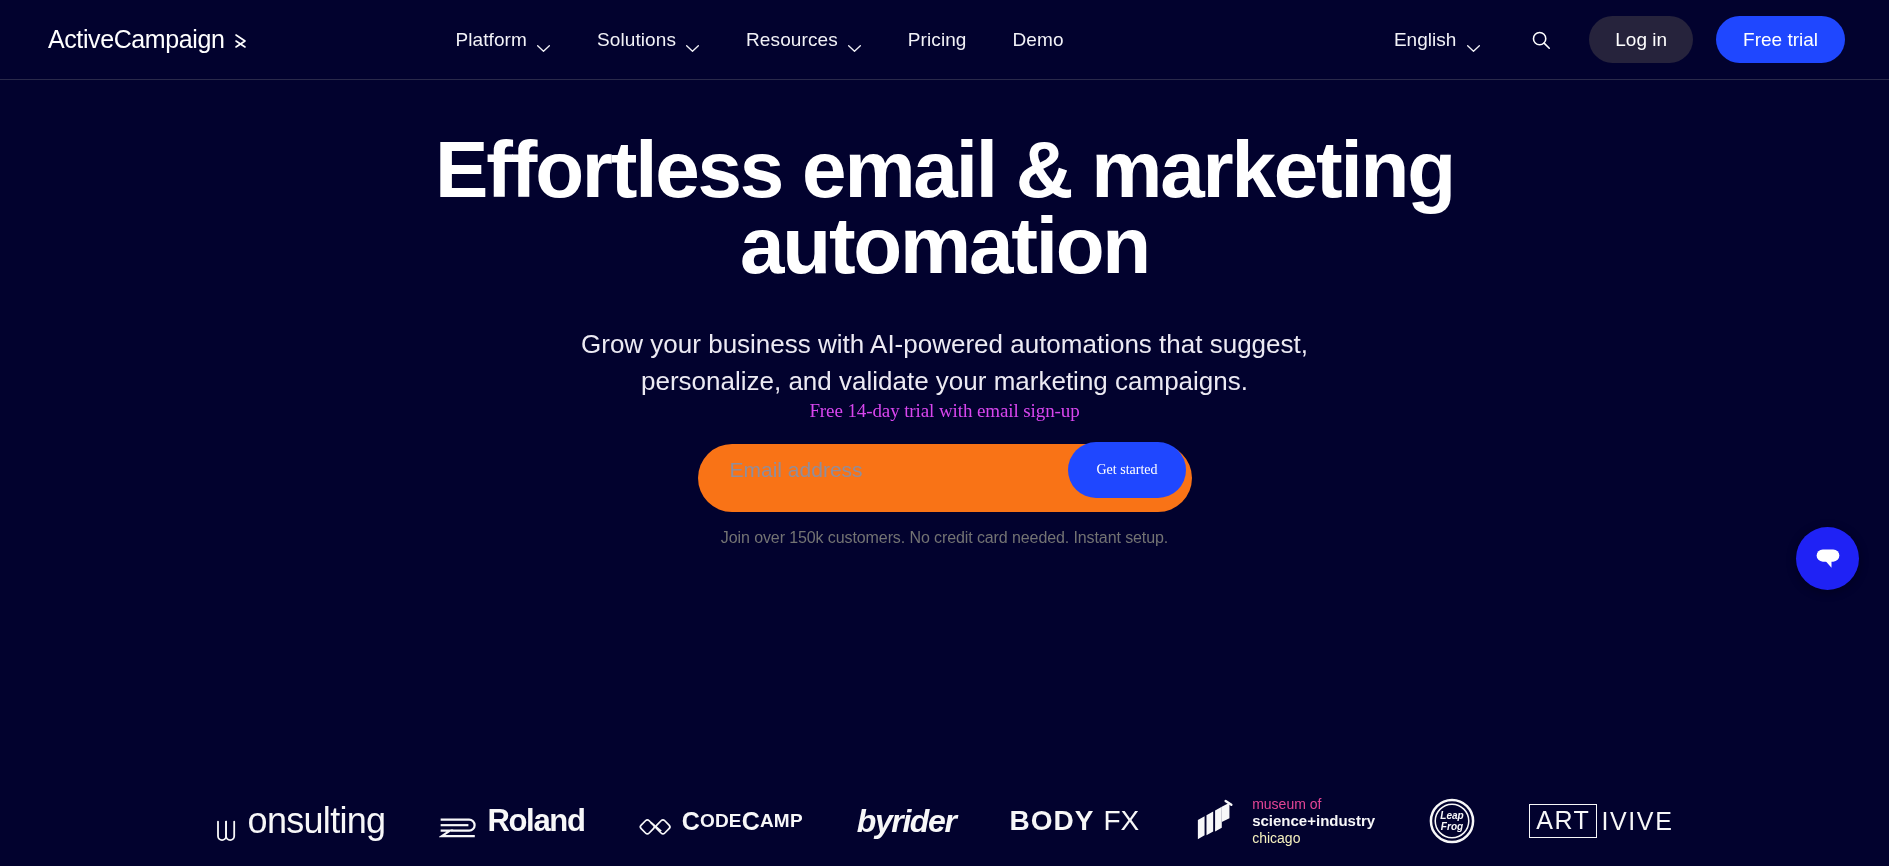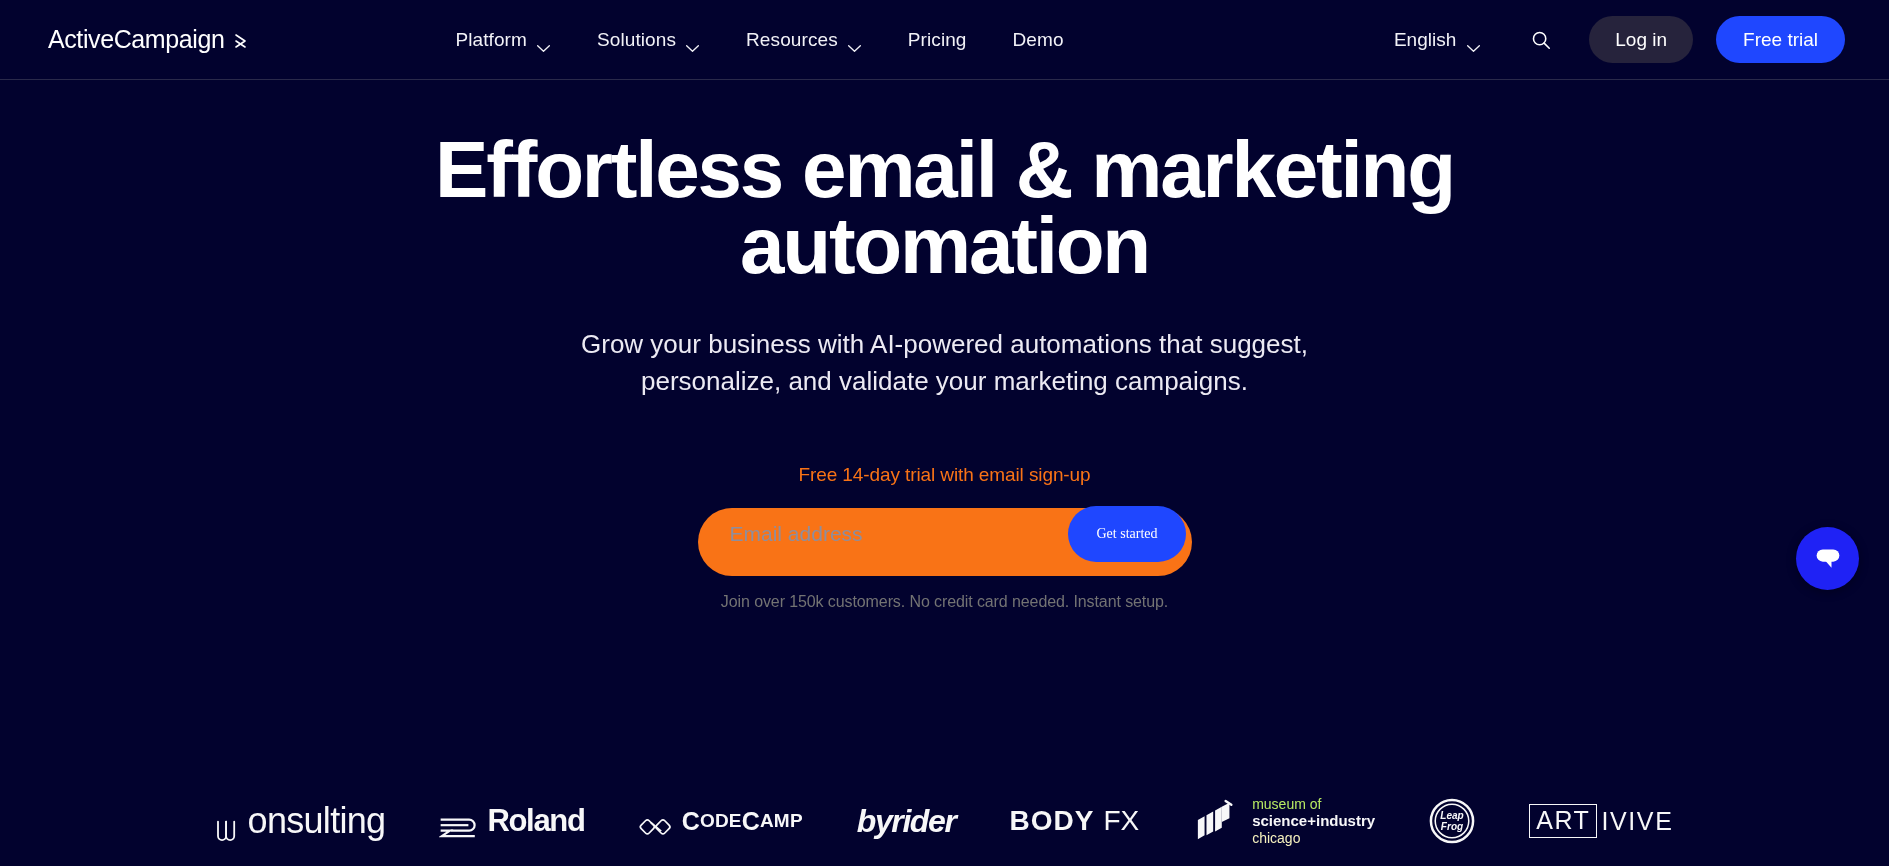--- a/index.html
+++ b/index.html
@@ -140,24 +140,24 @@
   .hero-sub {
     margin: 42px auto 0;
     font-size: 26px;
     line-height: 1.42;
     color: #eceaf3;
     max-width: 850px;
     font-weight: 400;
   }
 
   .trial-note {
-    margin-top: 64px;
     font-size: 19px;
-    color: #f97316;
+    color: #d946ef;
     letter-spacing: -0.1px;
+    font-family: Liberation Serif, serif;
   }
 
   
   .signup-wrap {
     margin: 22px auto 0;
     width: 494px;
     height: 68px;
     background: #f97316;
     border-radius: 999px;
     display: flex;
@@ -219,21 +219,21 @@
   .lg-roland .rmark { display:inline-block; width:42px; height:26px; margin-right:6px; position:relative; top:4px;}
   .lg-codecamp { font-size: 25px; font-weight: 700; letter-spacing: 0.2px; }
   .lg-codecamp .ccmark { display:inline-block; width:34px; height:26px; margin-right:9px; position:relative; top:5px;}
   .lg-codecamp .sc { font-size: 19px; }
   .lg-byrider { font-size: 32px; font-weight: 700; font-style: italic; letter-spacing: -1.4px; }
   .lg-bodyfx { font-size: 28px; font-weight: 700; letter-spacing: 1px; display:flex; align-items:center; gap:9px;}
   .lg-bodyfx .fx { font-weight: 400; letter-spacing: 0px; }
   .lg-msi { display:flex; align-items:center; gap:11px; }
   .lg-msi .msimark { width:48px; height:44px; display:block; }
   .lg-msi .msitext { font-size: 14px; line-height: 1.18; text-align:left; }
-  .lg-msi .msitext .l1 { font-weight: 400; color:#bef264; }
+  .lg-msi .msitext .l1 { font-weight: 400; color:#ec4899; }
   .lg-msi .msitext .l2 { font-weight: 700; font-size: 15px; }
   .lg-msi .msitext .l3 { font-weight: 400; color:#fef9c3; }
   .lg-leapfrog .lfmark { width: 46px; height: 46px; display:block; }
   .lg-artivive { display:flex; align-items:center; font-size: 25px; letter-spacing: 1.6px; }
   .lg-artivive .boxed {
     border: 1.5px solid #ffffff;
     padding: 3px 5px 4px 6px;
     line-height: 1;
   }
   .lg-artivive .rest { padding-left: 5px; line-height: 1; }

